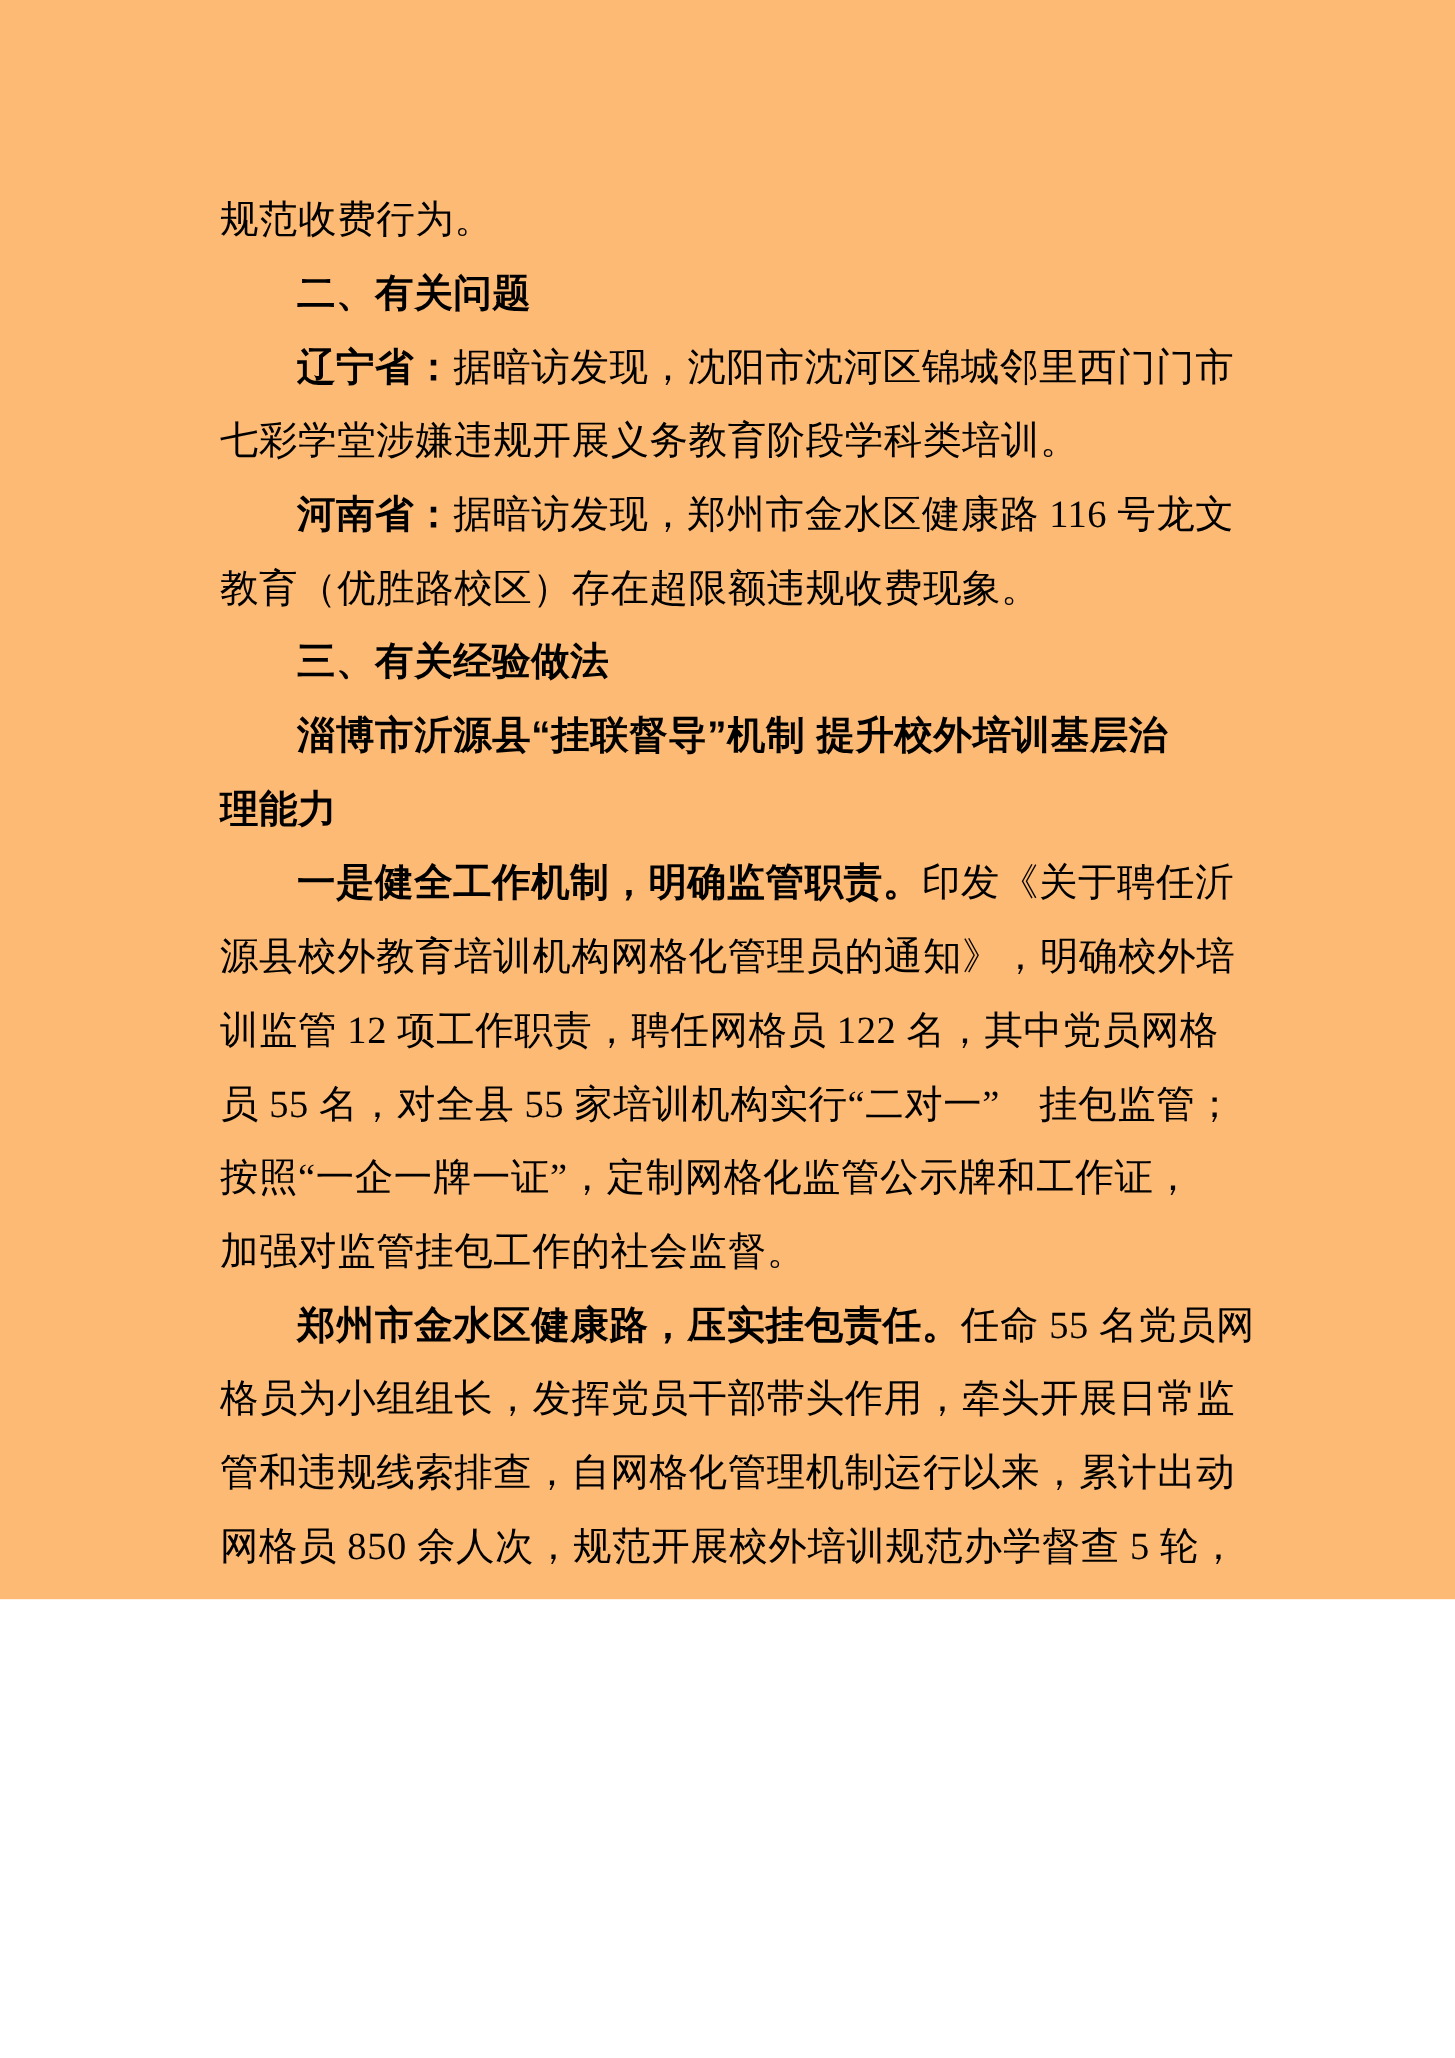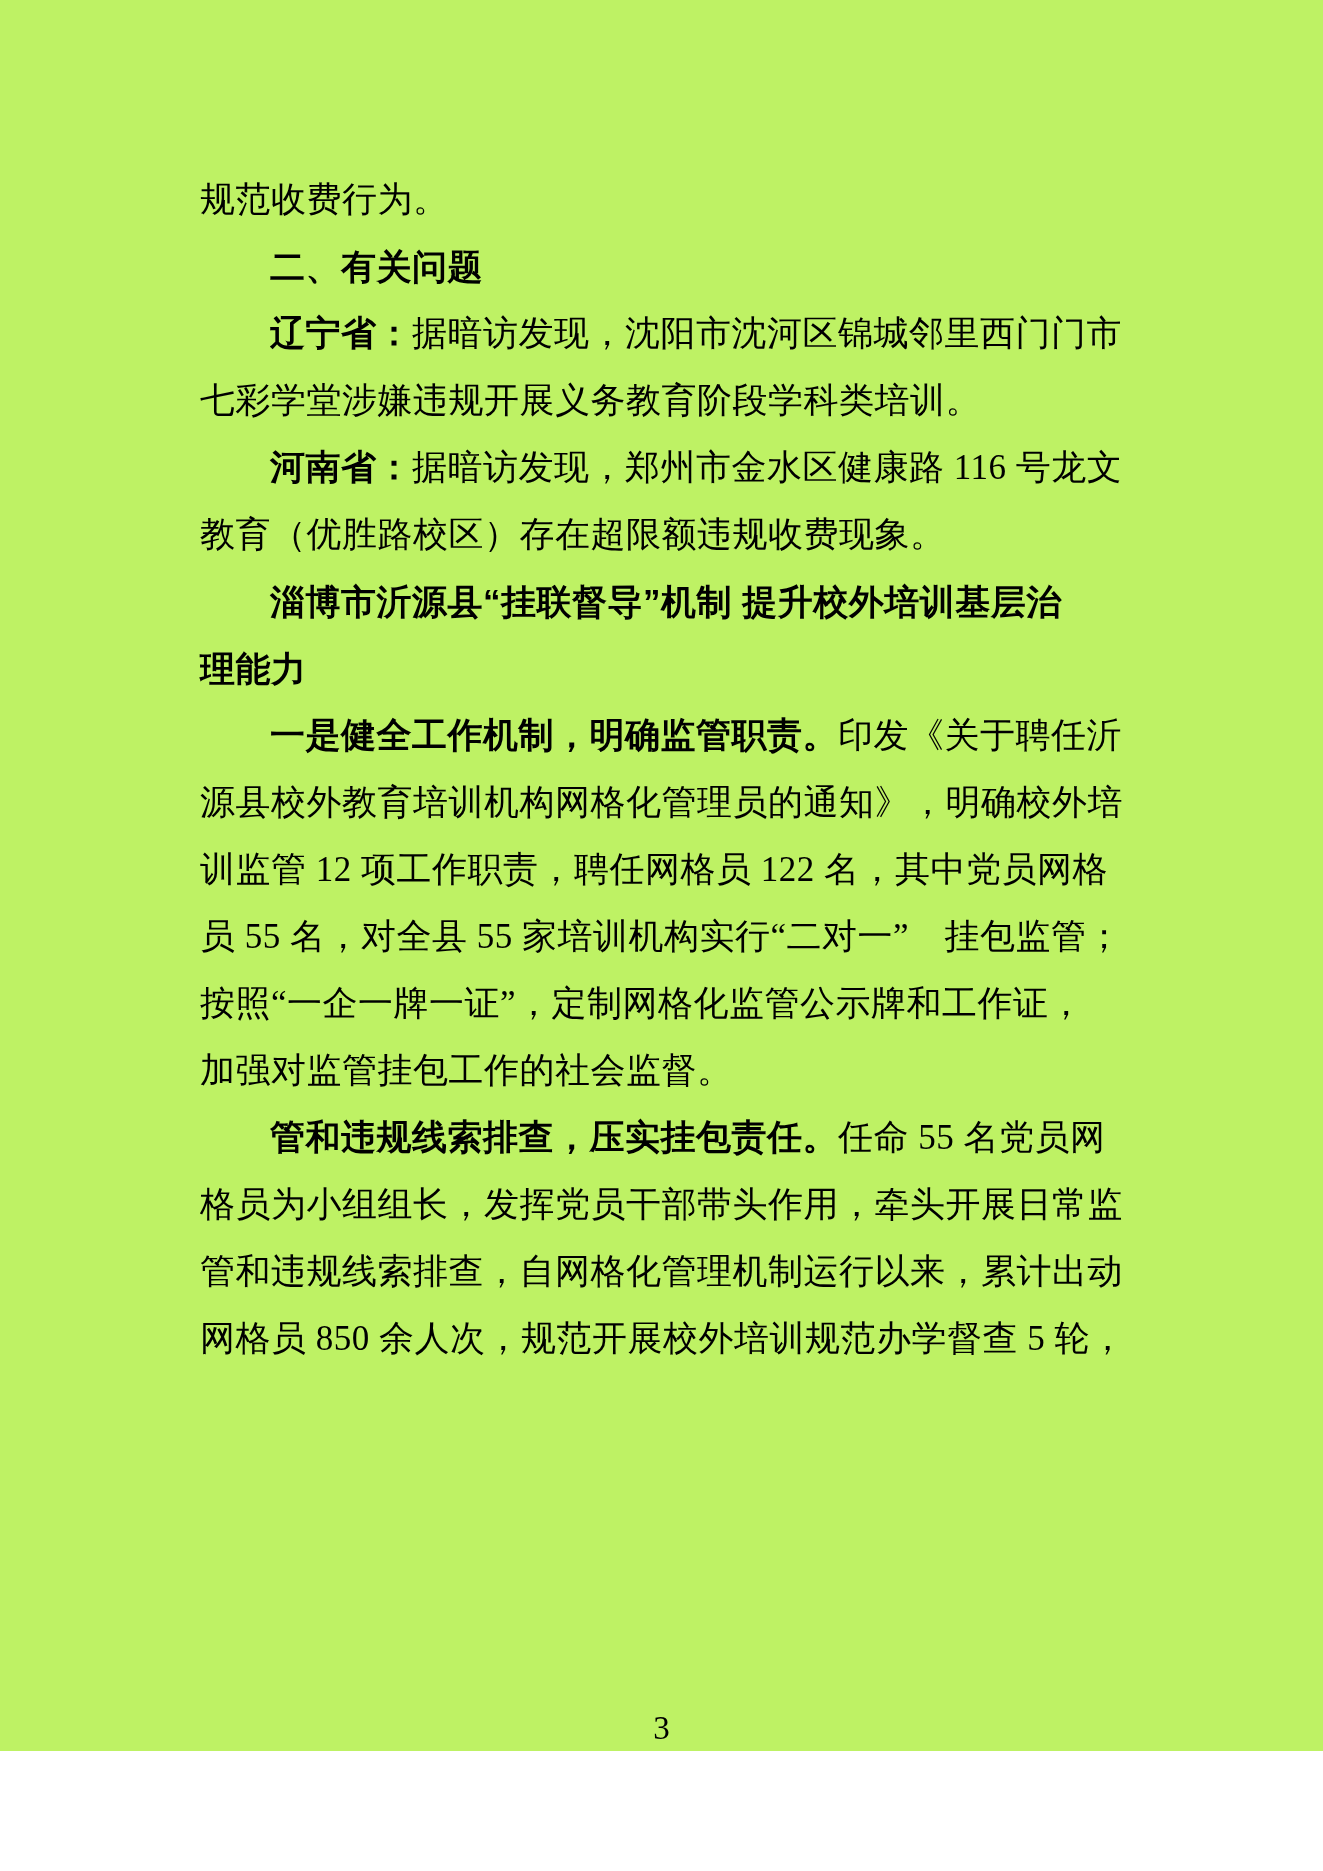--- a/index.html
+++ b/index.html
@@ -3,22 +3,22 @@
 <meta charset="utf-8">
 <style>
   html, body {
     margin: 0;
     padding: 0;
     background: #ffffff;
   }
   .page {
     position: relative;
     width: 1323px;
-    height: 1751px;
-    background: #bef264;
+    height: 1454px;
+    background: #fdba74;
     overflow: hidden;
     color: #000000;
     font-family: "Liberation Serif", "DejaVu Serif", serif;
   }
   .textblock {
     position: absolute;
     left: 200px;
     top: 166px;
     width: 930px;
   }
@@ -69,41 +69,42 @@
     <div class="line indent"><span class="hei">二、有关问题</span></div>
 
     <div class="line indent"><span class="kai">辽宁省：</span><span class="songti">据暗访发现，沈阳市沈河区锦城邻里西门门市</span></div>
 
     <div class="line"><span class="songti">七彩学堂涉嫌违规开展义务教育阶段学科类培训。</span></div>
 
     <div class="line indent"><span class="kai">河南省：</span><span class="songti">据暗访发现，郑州市金水区健康路 116 号龙文</span></div>
 
     <div class="line"><span class="songti">教育（优胜路校区）存在超限额违规收费现象。</span></div>
 
+    <div class="line indent"><span class="hei">三、有关经验做法</span></div>
 
 
     <div class="line indent"><span class="hei">淄博市沂源县“挂联督导”机制 提升校外培训基层治</span></div>
 
     <div class="line"><span class="hei">理能力</span></div>
 
 
 
     <div class="line indent"><span class="kai">一是健全工作机制，明确监管职责。</span><span class="songti">印发《关于聘任沂</span></div>
 
     <div class="line"><span class="songti">源县校外教育培训机构网格化管理员的通知》，明确校外培</span></div>
 
     <div class="line"><span class="songti">训监管 12 项工作职责，聘任网格员 122 名，其中党员网格</span></div>
 
     <div class="line"><span class="songti">员 55 名，对全县 55 家培训机构实行“二对一”　挂包监管；</span></div>
 
     <div class="line"><span class="songti">按照“一企一牌一证”，定制网格化监管公示牌和工作证，</span></div>
 
     <div class="line"><span class="songti">加强对监管挂包工作的社会监督。</span></div>
 
-    <div class="line indent"><span class="kai">管和违规线索排查，压实挂包责任。</span><span class="songti">任命 55 名党员网</span></div>
+    <div class="line indent"><span class="kai">郑州市金水区健康路，压实挂包责任。</span><span class="songti">任命 55 名党员网</span></div>
 
     <div class="line"><span class="songti">格员为小组组长，发挥党员干部带头作用，牵头开展日常监</span></div>
 
     <div class="line"><span class="songti">管和违规线索排查，自网格化管理机制运行以来，累计出动</span></div>
 
     <div class="line"><span class="songti">网格员 850 余人次，规范开展校外培训规范办学督查 5 轮，</span></div>
 
   </div>
 
   <div class="footer">3</div>

